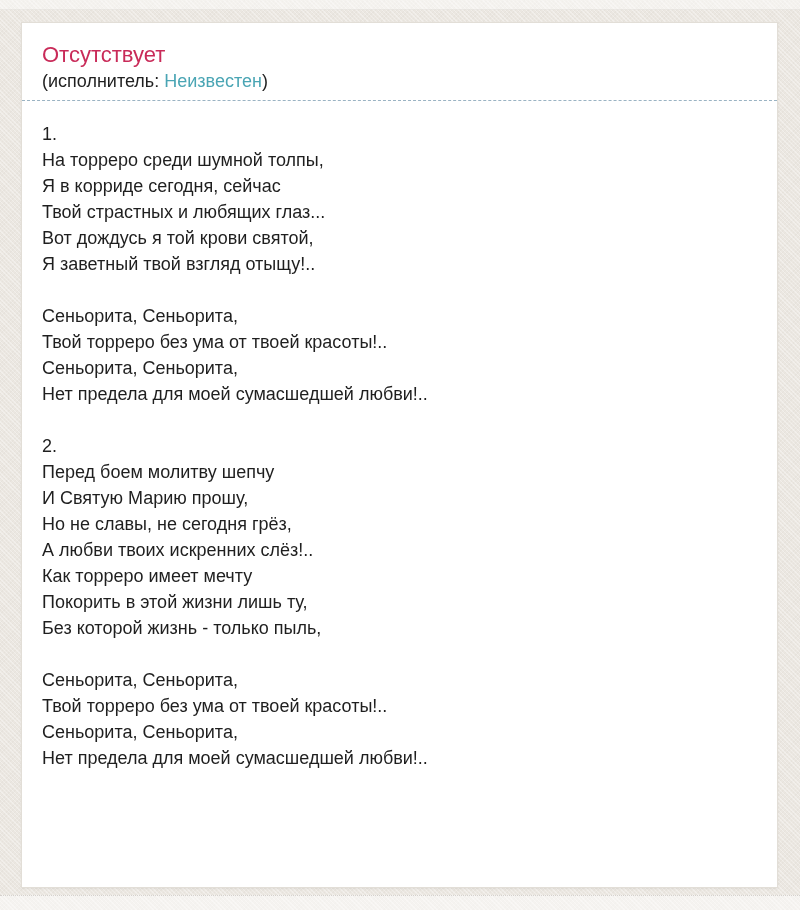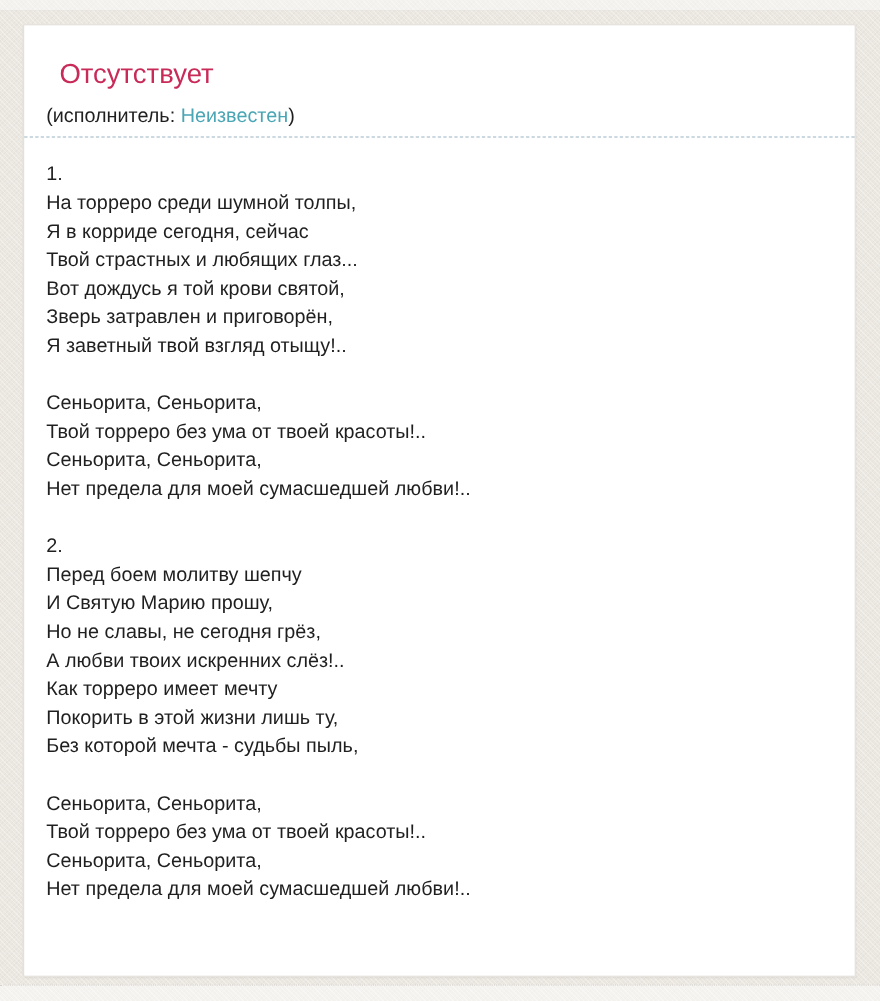--- a/index.html
+++ b/index.html
@@ -36,22 +36,22 @@
     background:var(--panel-bg);
     border:1px solid var(--panel-border);
     box-shadow:0 1px 2px rgba(0,0,0,0.06);
     padding-top:17px;
   }
   .header{
     padding:0 0 8px 20px;
     border-bottom:1px dashed var(--divider-color);
   }
   .song-title{
-    margin:12px;
-    font-size:25px;
+    margin:0;
+    font-size:22px;
     line-height:30px;
     font-weight:normal;
     color:var(--title-color);
   }
   .artist-line{
     font-size:18px;
     line-height:22px;
     color:var(--text-color);
   }
   .artist-link{
@@ -79,36 +79,35 @@
   <div class="header">
     <h1 class="song-title">Отсутствует</h1>
     <div class="artist-line"><span>(исполнитель: </span><a class="artist-link">Неизвестен</a><span>)</span></div>
   </div>
   <div class="lyrics">
       <div class="lyric-line">1.</div>
       <div class="lyric-line">На торреро среди шумной толпы,</div>
       <div class="lyric-line">Я в корриде сегодня, сейчас</div>
       <div class="lyric-line">Твой страстных и любящих глаз...</div>
       <div class="lyric-line">Вот дождусь я той крови святой,</div>
-      <div class="lyric-line">Зверь затравлен и приговорён,</div>
       <div class="lyric-line">Я заветный твой взгляд отыщу!..</div>
       <div class="lyric-line">&nbsp;</div>
       <div class="lyric-line">Сеньорита, Сеньорита,</div>
       <div class="lyric-line">Твой торреро без ума от твоей красоты!..</div>
       <div class="lyric-line">Сеньорита, Сеньорита,</div>
       <div class="lyric-line">Нет предела для моей сумасшедшей любви!..</div>
       <div class="lyric-line">&nbsp;</div>
       <div class="lyric-line">2.</div>
       <div class="lyric-line">Перед боем молитву шепчу</div>
       <div class="lyric-line">И Святую Марию прошу,</div>
       <div class="lyric-line">Но не славы, не сегодня грёз,</div>
       <div class="lyric-line">А любви твоих искренних слёз!..</div>
       <div class="lyric-line">Как торреро имеет мечту</div>
       <div class="lyric-line">Покорить в этой жизни лишь ту,</div>
-      <div class="lyric-line">Без которой мечта - судьбы пыль,</div>
+      <div class="lyric-line">Без которой жизнь - только пыль,</div>
       <div class="lyric-line">&nbsp;</div>
       <div class="lyric-line">Сеньорита, Сеньорита,</div>
       <div class="lyric-line">Твой торреро без ума от твоей красоты!..</div>
       <div class="lyric-line">Сеньорита, Сеньорита,</div>
       <div class="lyric-line">Нет предела для моей сумасшедшей любви!..</div>
     </div>
 </div>
 
 <div class="bottom-band"></div>
 

